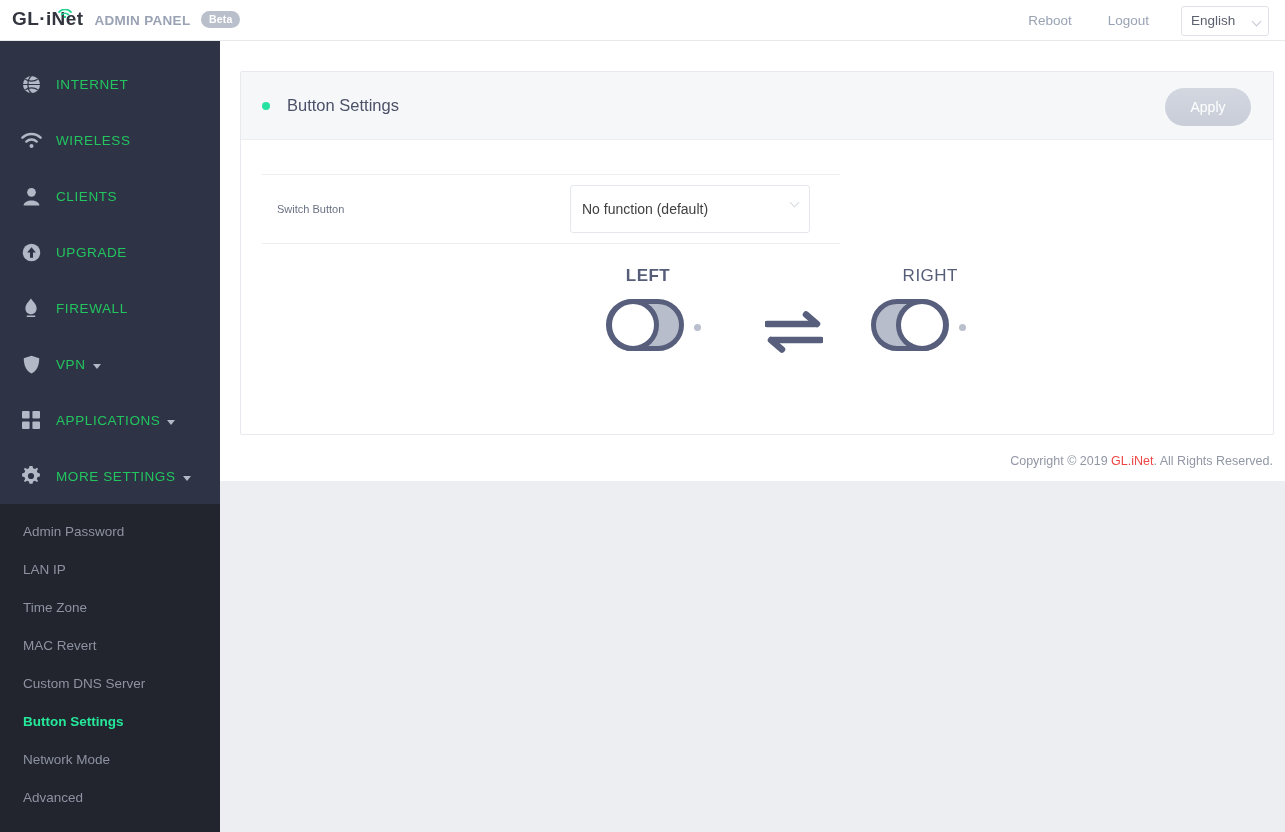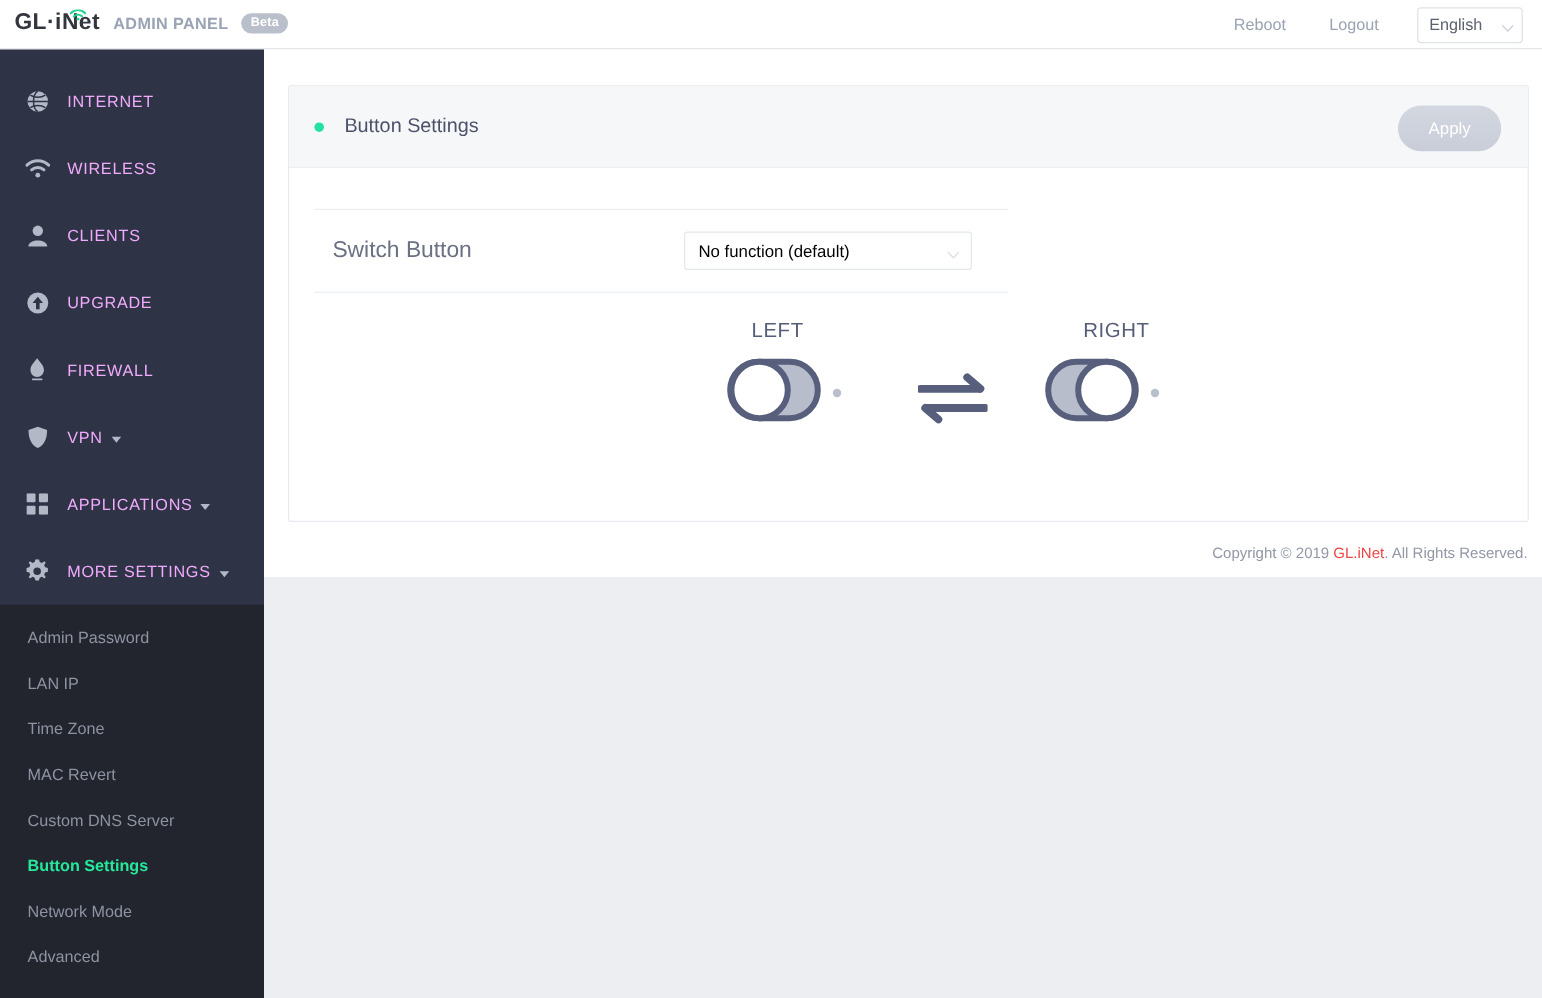--- a/index.html
+++ b/index.html
@@ -72,21 +72,21 @@
   .sidebar {
     position: absolute; left: 0; top: 41px; width: 220px; height: 791px;
     background: #2e3346;
     overflow: hidden;
   }
   .nav-main { padding-top: 15px; }
   .nav-item {
     height: 56px;
     display: flex; align-items: center;
     padding-left: 20px;
-    color: #f0abfc; font-size: 13.5px; letter-spacing: .6px;
+    color: #22c55e; font-size: 13.5px; letter-spacing: .6px;
     cursor: pointer;
   }
   .nav-icon {
     width: 22px; height: 22px; margin-right: 14px;
     display: flex; align-items: center; justify-content: center;
     flex: none;
   }
   .nav-icon svg { display: block; }
   .caret {
     margin-left: 7px;
@@ -151,29 +151,29 @@
     width: 578px;
     margin-left: 21px;
     border-top: 1px solid #ebedf1;
     border-bottom: 1px solid #ebedf1;
     margin-top: 34px;
     height: 70px;
     display: flex; align-items: center;
   }
   .form-label {
     width: 308px; padding-left: 15px;
-    font-size: 19px; color: #6a7183;
+    font-size: 11px; color: #6a7183;
   }
   .form-select {
     position: relative;
-    width: 240px; height: 32px;
+    width: 240px; height: 48px;
     border: 1px solid #e4e7ec; border-radius: 3px;
     background: #fff;
     display: flex; align-items: center; padding-left: 11px;
-    font-size: 14px; color: #000000;
+    font-size: 14px; color: #404040;
     cursor: pointer;
   }
   .form-select .chev2 {
     position: absolute; right: 11px; top: 13px;
     width: 7px; height: 7px;
     border-right: 1.3px solid #d6dae1; border-bottom: 1.3px solid #d6dae1;
     transform: rotate(45deg);
   }
 
   
@@ -195,21 +195,21 @@
   }
   .sw-row { display: flex; align-items: center; }
   .sw-dot {
     width: 7px; height: 7px; border-radius: 50%;
     background: #b9bfcd; margin-left: 8px;
   }
   .exchange {
     position: absolute; left: 503px; top: 43px;
   }
   
-  .sw-col.left  .sw-label { margin-left: -1px; }
+  .sw-col.left  .sw-label { margin-left: -1px; font-weight: bold; }
   .sw-col.right .sw-label { margin-left: -1px; text-align: right; }
 
   
   .footer {
     position: absolute; left: 220px; top: 441px;
     width: 1065px; height: 40px;
     background: #ffffff;
     text-align: right;
   }
   .footer-text {

